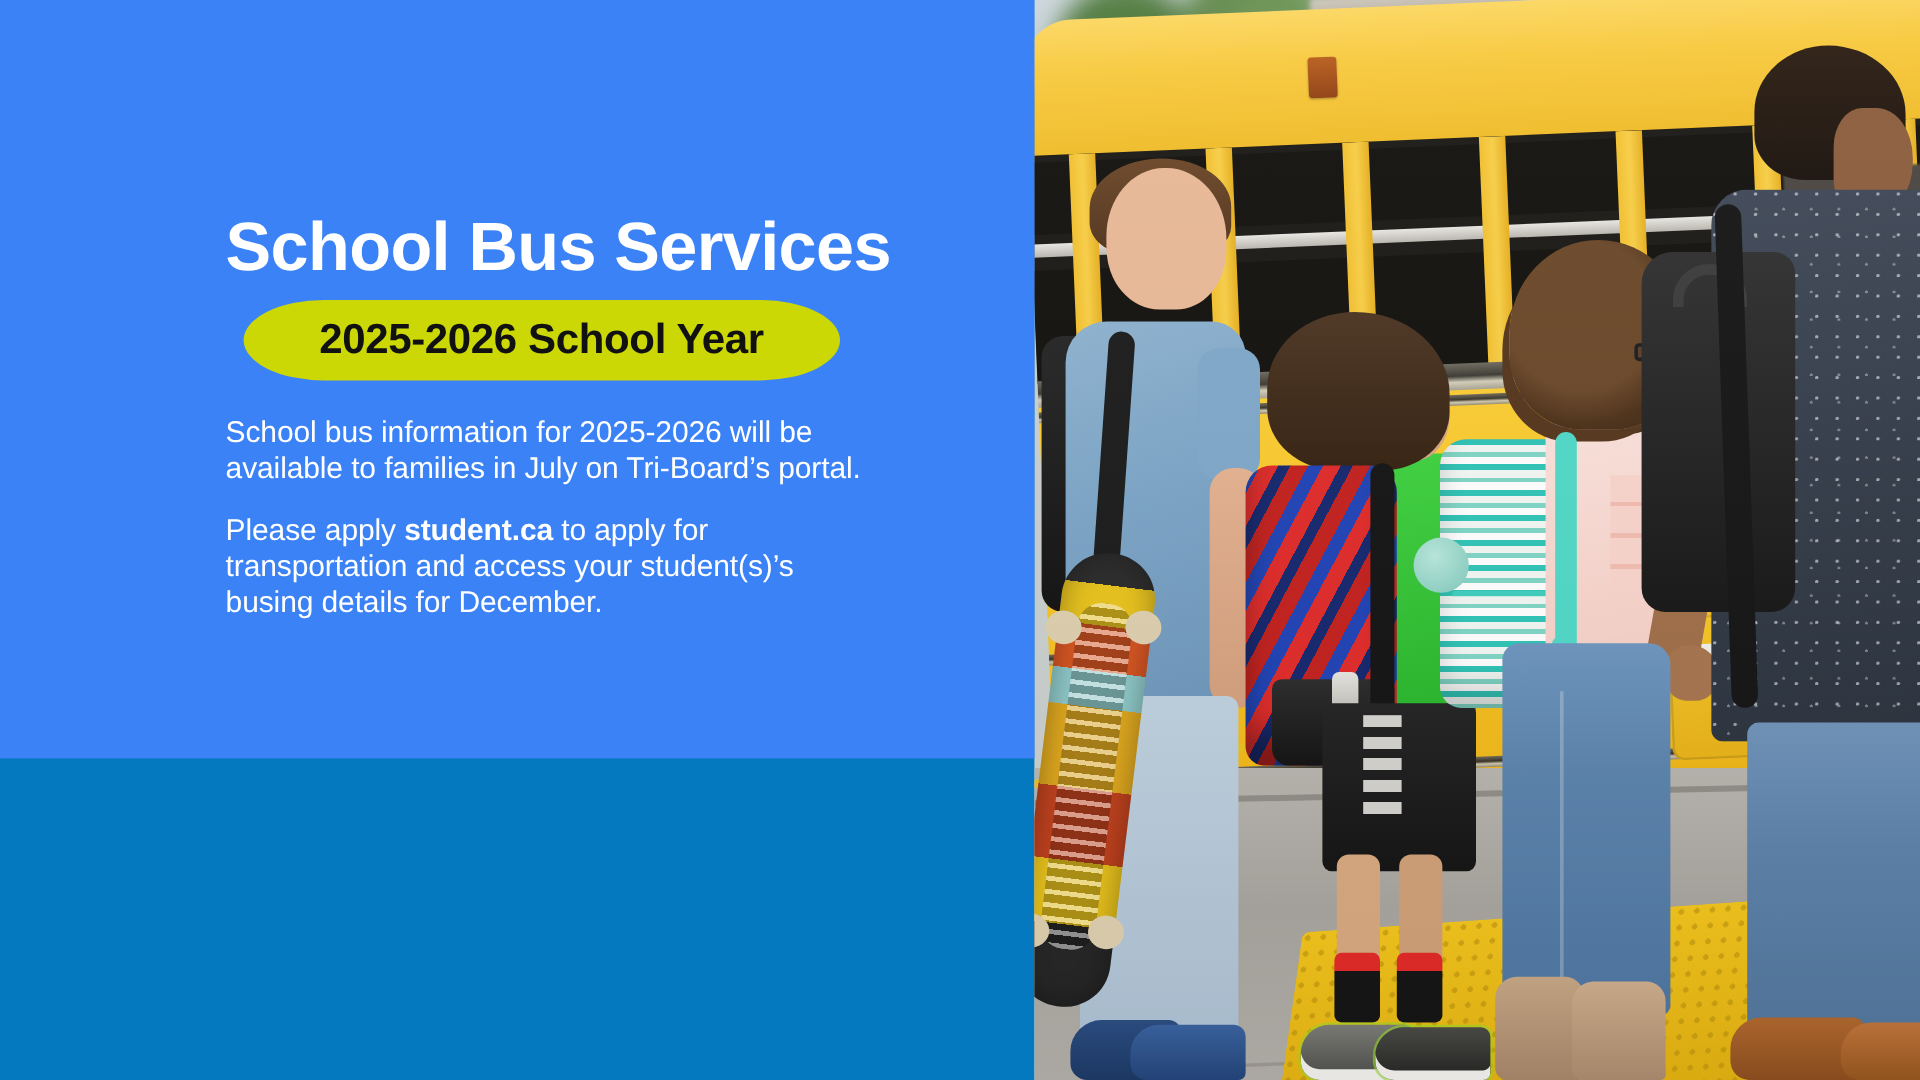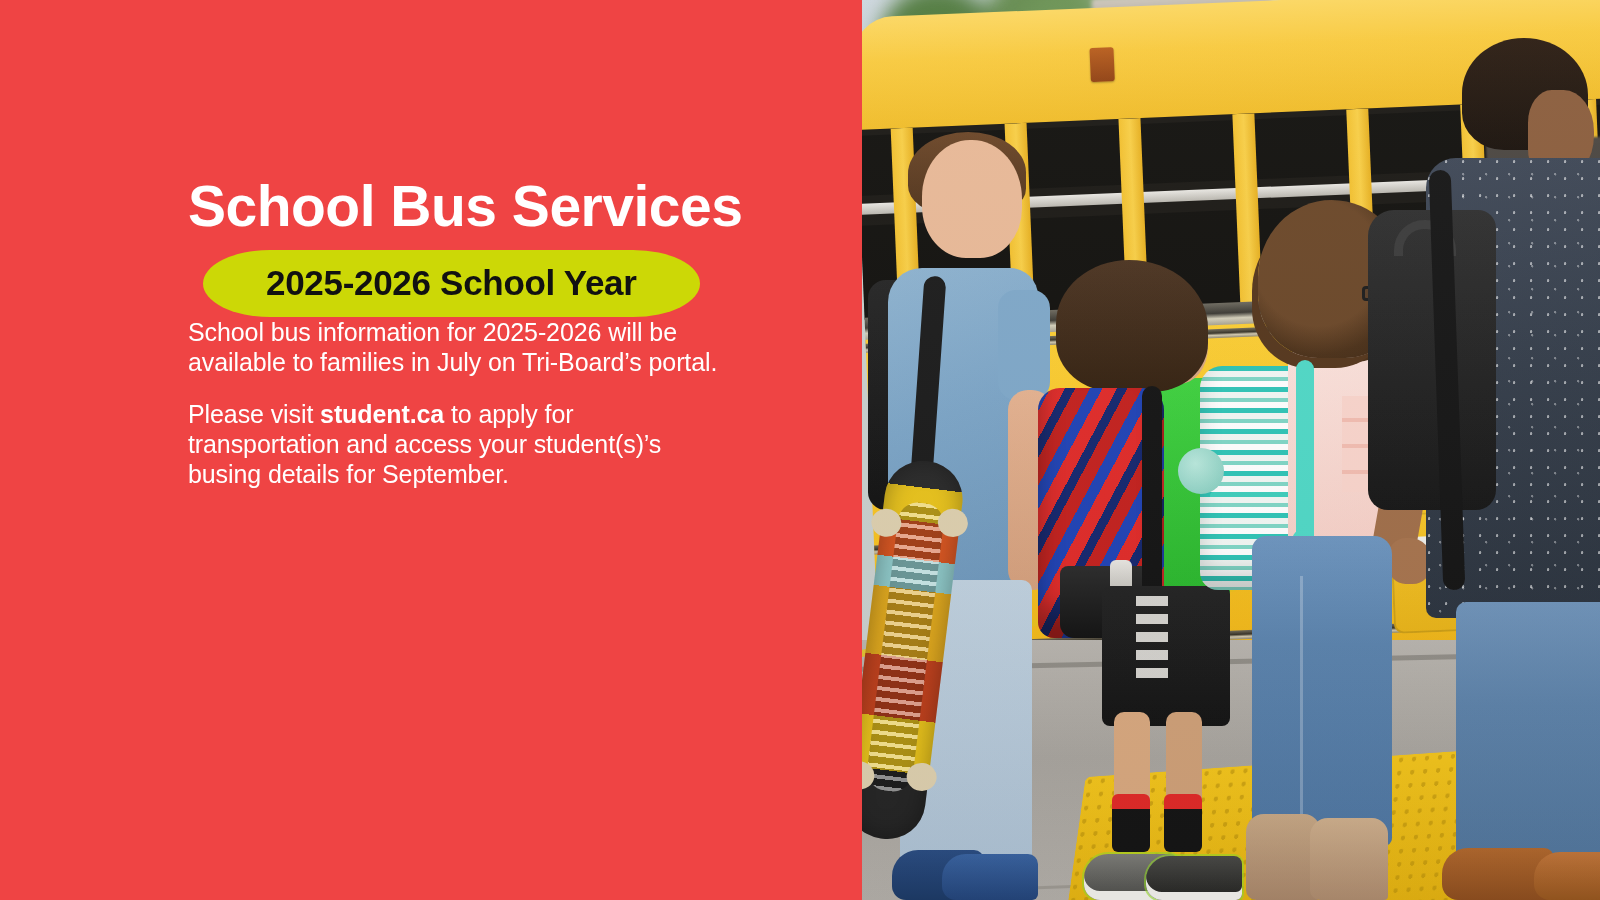--- a/index.html
+++ b/index.html
@@ -12,22 +12,22 @@
   .poster {
     position:relative;
     width:1600px; height:900px;
     display:flex;
     overflow:hidden;
   }
 
   
   .left-panel {
     position:relative;
-    width:862px; height:900px;
-    background:#ef4444;
+    width:862px; height:632px;
+    background:#3b82f6;
     flex:0 0 862px;
     z-index:3;
   }
   .copy-block {
     position:absolute;
     left:188px;
     top:176px;
     width:540px;
   }
   .headline {
@@ -48,21 +48,21 @@
     background:#ccd806;
     color:#111111;
     font-size:35px;
     font-weight:bold;
     letter-spacing:-0.3px;
     padding:15px 63px 17px 63px;
     border-radius:400px / 200px;
     white-space:nowrap;
     line-height:1.0;
   }
-  .paragraphs { }
+  .paragraphs { margin-top:28px; }
   .para {
     color:#ffffff;
     font-size:25px;
     line-height:30px;
     width:536px;
     margin-bottom:22px;
     letter-spacing:-0.1px;
   }
   .para:last-child { margin-bottom:0; }
   .para b { font-weight:bold; }
@@ -393,21 +393,21 @@
       </div>
 
       <div class="paragraphs">
 
         <p class="para">
           <span>School bus information for 2025-2026 will be available to families in July on Tri-Board’s portal.</span>
         </p>
 
 
         <p class="para">
-          <span>Please visit </span><b>student.ca</b><span> to apply for transportation and access your student(s)’s busing details for September.</span>
+          <span>Please apply </span><b>student.ca</b><span> to apply for transportation and access your student(s)’s busing details for December.</span>
         </p>
 
       </div>
     </div>
   </div>
 
   <div class="photo">
     <div class="photo-inner">
 
       <div class="sky"></div>

